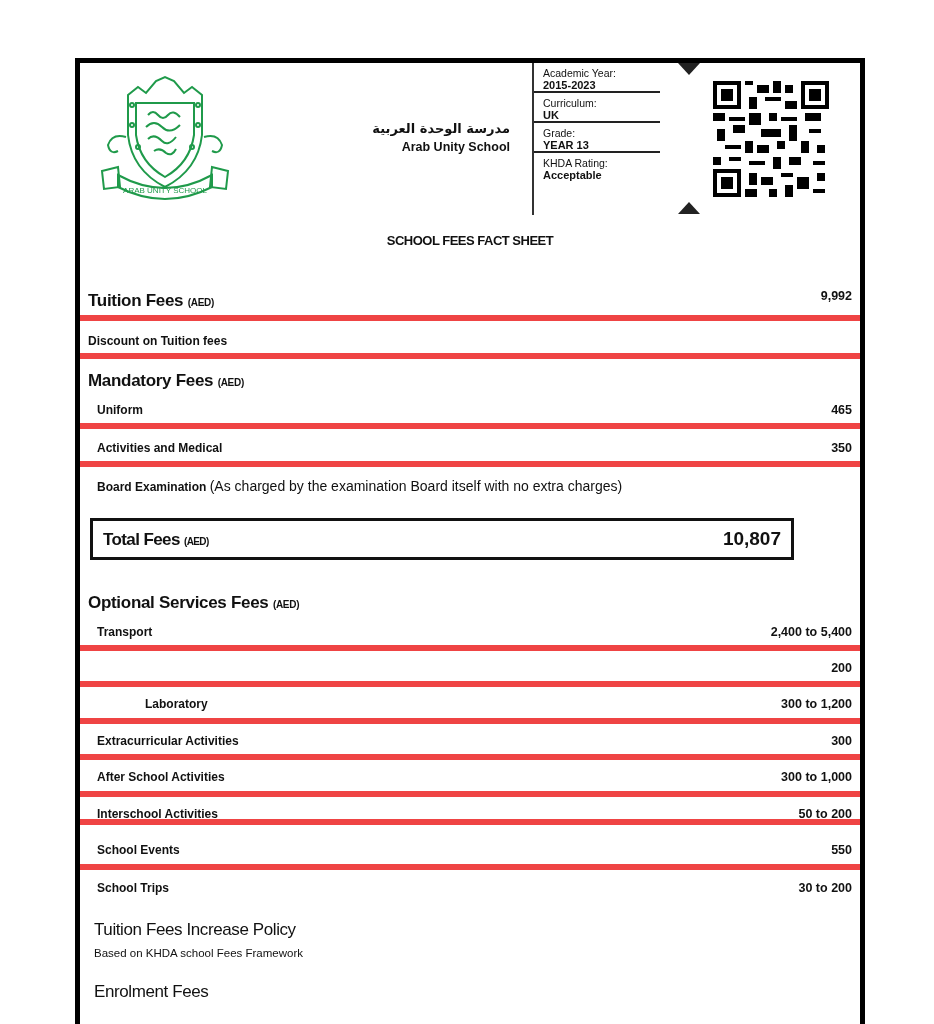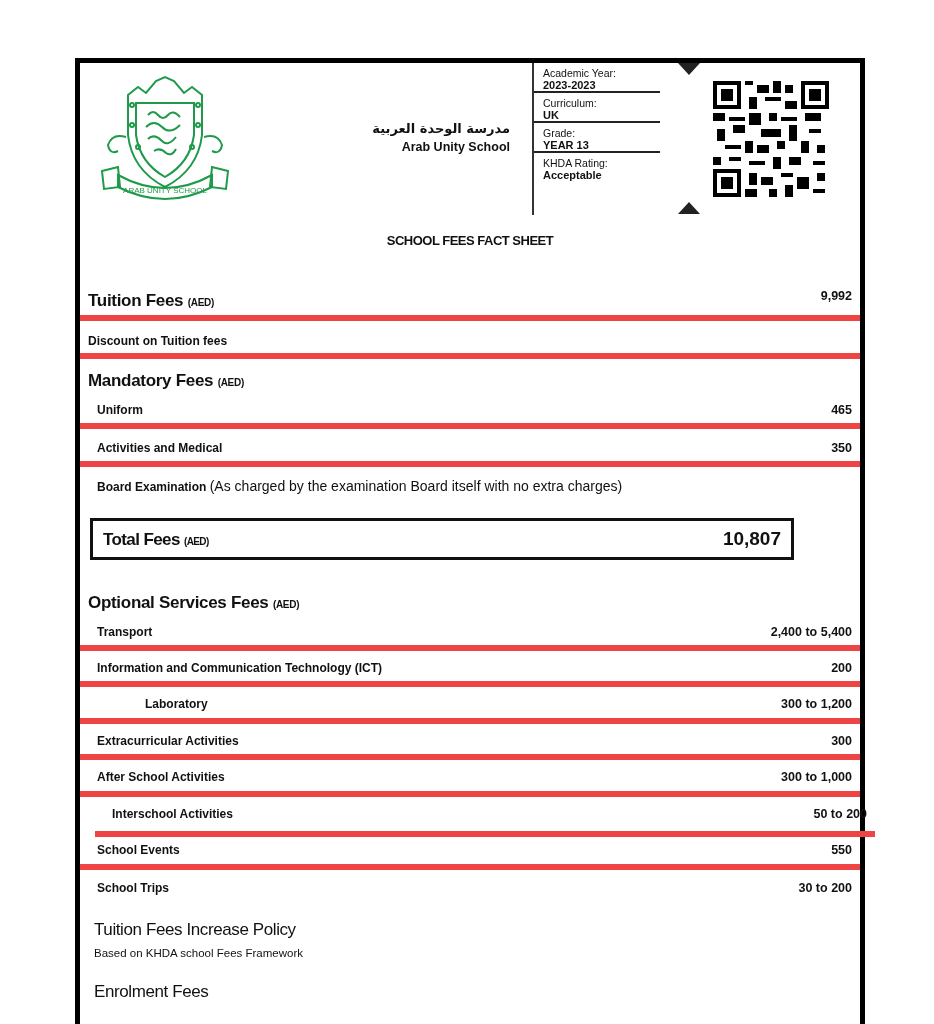--- a/index.html
+++ b/index.html
@@ -63,21 +63,21 @@
   </svg>
 
   <div class="school-name">
     <div class="ar">مدرسة الوحدة العربية</div>
     <div class="en">Arab Unity School</div>
   </div>
 
   <div class="info">
     <div class="cell">
       <div class="lbl">Academic Year:</div>
-      <div class="val">2023-2023</div>
+      <div class="val">2015-2023</div>
     </div>
     <div class="cell">
       <div class="lbl">Curriculum:</div>
       <div class="val">UK</div>
     </div>
     <div class="cell">
       <div class="lbl">Grade:</div>
       <div class="val">YEAR 13</div>
     </div>
     <div class="cell">
@@ -174,36 +174,35 @@
   </div>
 
   <div class="row" style="top:520px;height:34px;">
     <span class="sec-h" style="position:absolute;left:8px;top:10px;"><span>Optional Services Fees</span> <small>(AED)</small></span>
   </div>
   <div class="row line" style="top:552px;height:36px;">
     <span class="item" style="position:absolute;left:17px;top:10px;">Transport</span>
     <span class="val-r" style="top:10px;">2,400 to 5,400</span>
   </div>
   <div class="row line" style="top:588px;height:36px;">
-    <span class="item" style="position:absolute;left:17px;top:10px;">Information and Communication Technology (ICT)</span>
     <span class="val-r" style="top:10px;">200</span>
   </div>
   <div class="row line" style="top:624px;height:37px;">
     <span class="item" style="position:absolute;left:17px;top:10px;margin-left:48px;">Laboratory</span>
     <span class="val-r" style="top:10px;text-align:center;">300 to 1,200</span>
   </div>
   <div class="row line" style="top:661px;height:36px;">
     <span class="item" style="position:absolute;left:17px;top:10px;">Extracurricular Activities</span>
     <span class="val-r" style="top:10px;">300</span>
   </div>
   <div class="row line" style="top:697px;height:37px;">
     <span class="item" style="position:absolute;left:17px;top:10px;">After School Activities</span>
     <span class="val-r" style="top:10px;">300 to 1,000</span>
   </div>
-  <div class="row line" style="top:734px;height:40px;margin-left:15px;">
+  <div class="row line" style="top:734px;height:28px;">
     <span class="item" style="position:absolute;left:17px;top:10px;">Interschool Activities</span>
     <span class="val-r" style="top:10px;">50 to 200</span>
   </div>
   <div class="row line" style="top:770px;height:37px;">
     <span class="item" style="position:absolute;left:17px;top:10px;">School Events</span>
     <span class="val-r" style="top:10px;">550</span>
   </div>
   <div class="row" style="top:807px;height:36px;">
     <span class="item" style="position:absolute;left:17px;top:11px;">School Trips</span>
     <span class="val-r" style="top:11px;">30 to 200</span>

